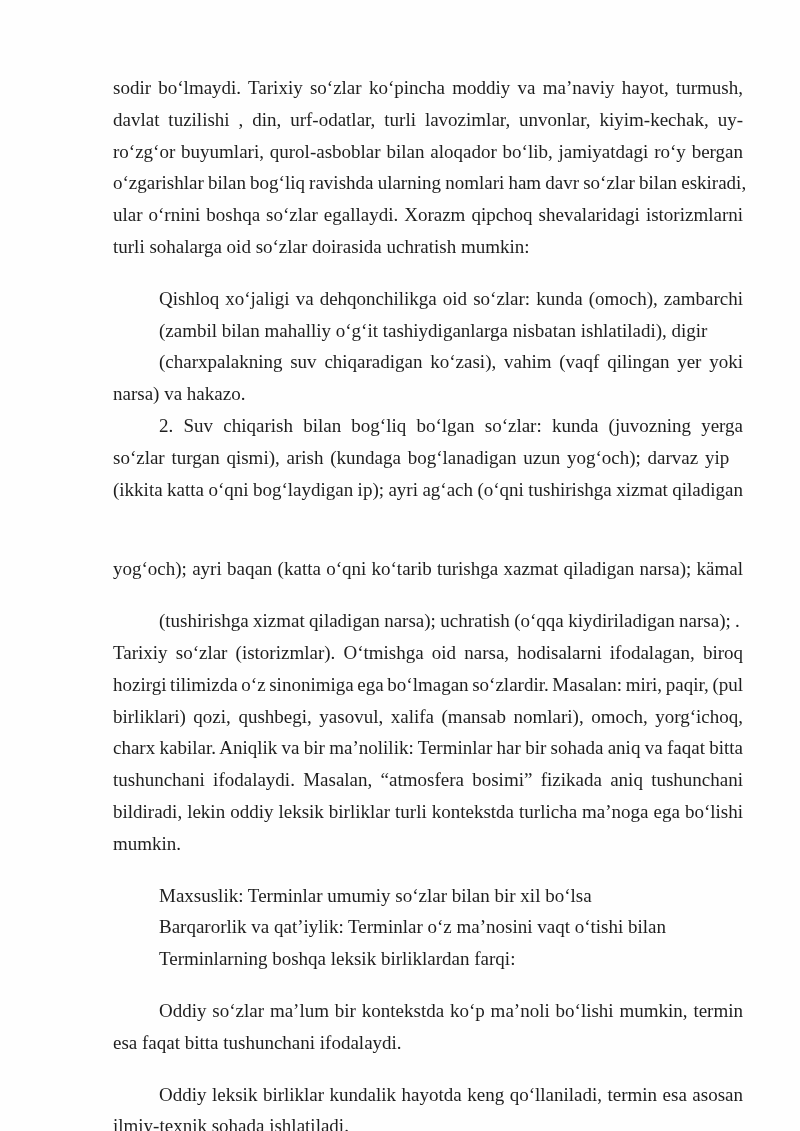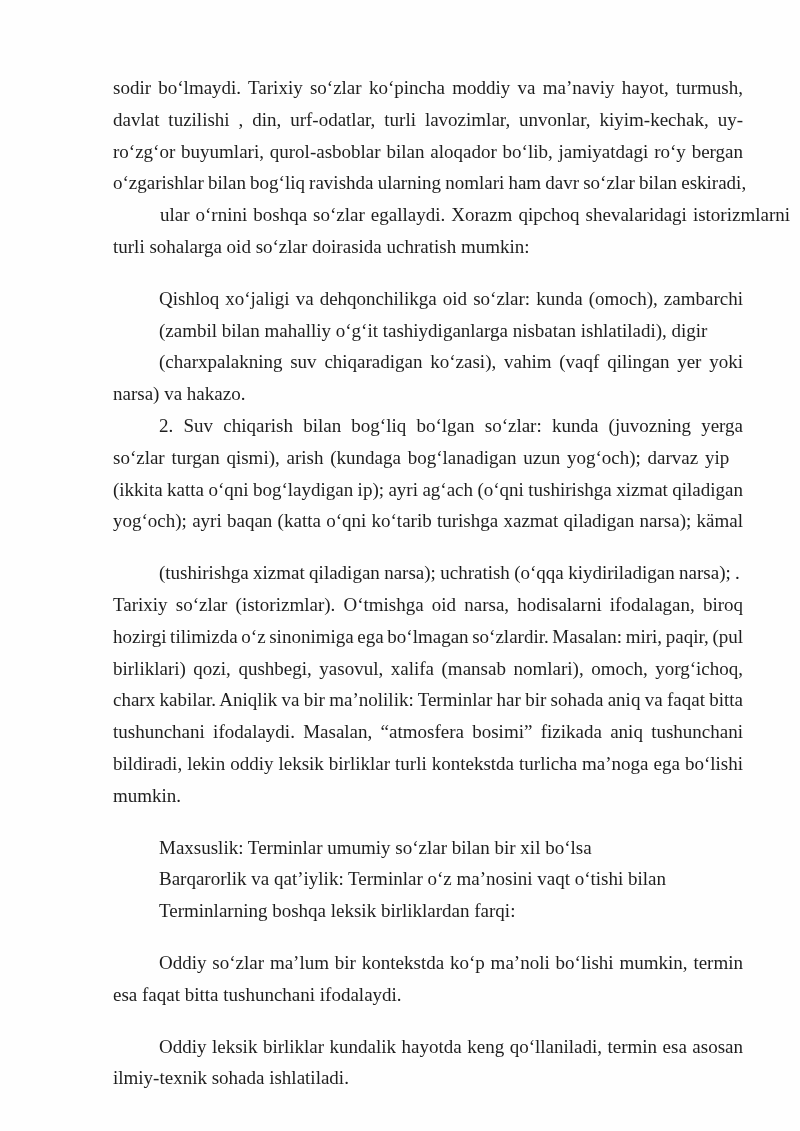--- a/index.html
+++ b/index.html
@@ -47,30 +47,30 @@
 </style>
 </head>
 <body>
 
 <div class="page">
   <div class="text-block">
       <div class="line" style="word-spacing: 2.52778px;"><span>sodir boʻlmaydi. Tarixiy soʻzlar koʻpincha moddiy va maʼnaviy hayot, turmush,</span></div>
       <div class="line" style="word-spacing: 4.18229px;"><span>davlat tuzilishi , din, urf-odatlar, turli lavozimlar, unvonlar, kiyim-kechak, uy-</span></div>
       <div class="line" style="word-spacing: 1.10156px;"><span>roʻzgʻor buyumlari, qurol-asboblar bilan aloqador boʻlib, jamiyatdagi roʻy bergan</span></div>
       <div class="line" style="word-spacing: -0.58125px;"><span>oʻzgarishlar bilan bogʻliq ravishda ularning nomlari ham davr soʻzlar bilan eskiradi,</span></div>
-      <div class="line" style="word-spacing: 1.25586px; margin-left: 47px;"><span>ular oʻrnini boshqa soʻzlar egallaydi. Xorazm qipchoq shevalaridagi istorizmlarni</span></div>
+      <div class="line" style="word-spacing: 1.25586px;"><span>ular oʻrnini boshqa soʻzlar egallaydi. Xorazm qipchoq shevalaridagi istorizmlarni</span></div>
       <div class="line"><span>turli sohalarga oid soʻzlar doirasida uchratish mumkin:</span></div>
       <div class="line indent gap" style="word-spacing: 1.30664px;"><span>Qishloq xoʻjaligi va dehqonchilikga oid soʻzlar: kunda (omoch), zambarchi</span></div>
       <div class="line indent"><span>(zambil bilan mahalliy oʻgʻit tashiydiganlarga nisbatan ishlatiladi), digir</span></div>
       <div class="line indent" style="word-spacing: 3.02539px;"><span>(charxpalakning suv chiqaradigan koʻzasi), vahim (vaqf qilingan yer yoki</span></div>
       <div class="line"><span>narsa) va hakazo.</span></div>
       <div class="line indent" style="word-spacing: 5.47743px;"><span>2. Suv chiqarish bilan bogʻliq boʻlgan soʻzlar: kunda (juvozning yerga</span></div>
       <div class="line" style="word-spacing: 2.03125px;"><span>soʻzlar turgan qismi), arish (kundaga bogʻlanadigan uzun yogʻoch); darvaz yip</span></div>
       <div class="line" style="word-spacing: -0.315625px;"><span>(ikkita katta oʻqni bogʻlaydigan ip); ayri agʻach (oʻqni tushirishga xizmat qiladigan</span></div>
-      <div class="line" style="word-spacing: 0.532813px;"><span>yogʻoch); ayri baqan (katta oʻqni koʻtarib turishga xazmat qiladigan narsa); kämal</span></div>
+      <div class="line" style="word-spacing: 0.532813px; margin-top: 48px;"><span>yogʻoch); ayri baqan (katta oʻqni koʻtarib turishga xazmat qiladigan narsa); kämal</span></div>
       <div class="line indent gap" style="word-spacing: -0.402344px;"><span>(tushirishga xizmat qiladigan narsa); uchratish (oʻqqa kiydiriladigan narsa); .</span></div>
       <div class="line" style="word-spacing: 3.40039px;"><span>Tarixiy soʻzlar (istorizmlar). Oʻtmishga oid narsa, hodisalarni ifodalagan, biroq</span></div>
       <div class="line" style="word-spacing: -1.10312px;"><span>hozirgi tilimizda oʻz sinonimiga ega boʻlmagan soʻzlardir. Masalan: miri, paqir, (pul</span></div>
       <div class="line" style="word-spacing: 2.81055px;"><span>birliklari) qozi, qushbegi, yasovul, xalifa (mansab nomlari), omoch, yorgʻichoq,</span></div>
       <div class="line" style="word-spacing: -0.4375px;"><span>charx kabilar. Aniqlik va bir maʼnolilik: Terminlar har bir sohada aniq va faqat bitta</span></div>
       <div class="line" style="word-spacing: 3.54464px;"><span>tushunchani ifodalaydi. Masalan, “atmosfera bosimi” fizikada aniq tushunchani</span></div>
       <div class="line" style="word-spacing: 0.260937px;"><span>bildiradi, lekin oddiy leksik birliklar turli kontekstda turlicha maʼnoga ega boʻlishi</span></div>
       <div class="line"><span>mumkin.</span></div>
       <div class="line indent gap"><span>Maxsuslik: Terminlar umumiy soʻzlar bilan bir xil boʻlsa</span></div>
       <div class="line indent"><span>Barqarorlik va qatʼiylik: Terminlar oʻz maʼnosini vaqt oʻtishi bilan</span></div>

